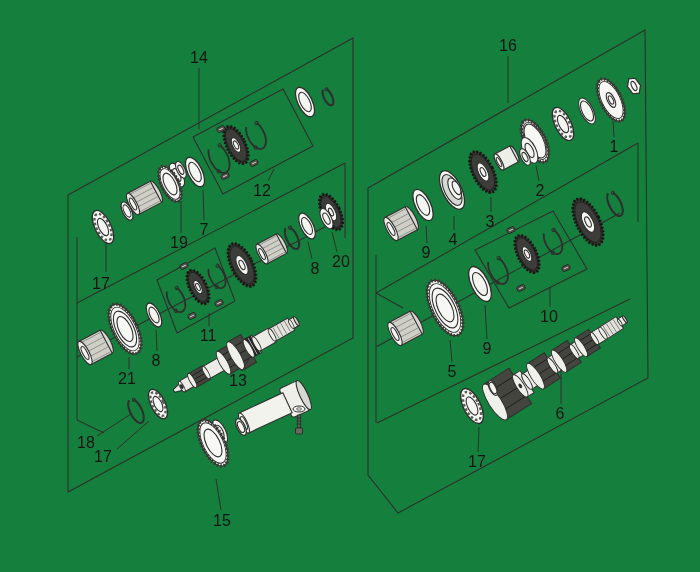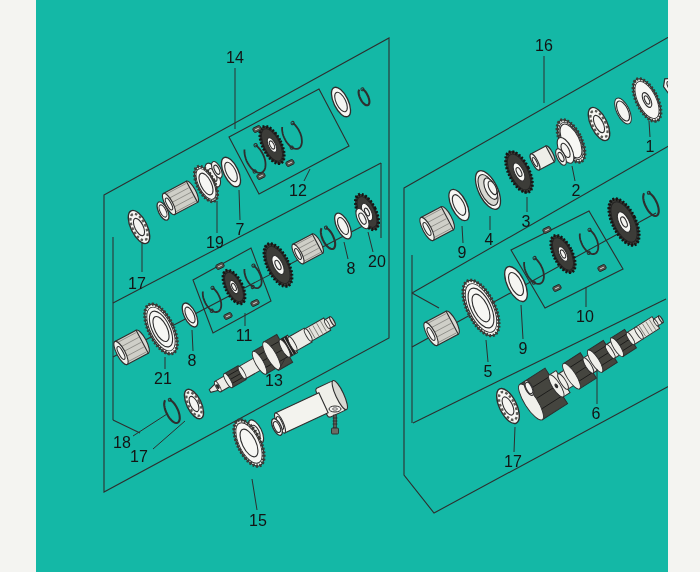--- a/index.html
+++ b/index.html
@@ -1,17 +1,17 @@
 <!DOCTYPE html>
 <html><head>
 <meta charset="utf-8">
 <style>
   html,body{margin:0;padding:0;background:#f4f4f1;}
-  .stage{position:relative;width:632px;height:572px;background:#14b8a6;overflow:hidden;
-         font-family:"Liberation Sans", sans-serif;margin-left:36px;}
+  .stage{position:relative;width:700px;height:572px;background:#15803d;overflow:hidden;
+         font-family:"Liberation Sans", sans-serif;}
   svg{display:block}
   text.plabel{font-family:"Liberation Sans", sans-serif;font-weight:400;
               fill:#141414;}
 </style>
 </head>
 <body>
 
 <div class="stage">
   <svg id="svg" width="700" height="572" viewBox="0 0 700 572">
       <g>

